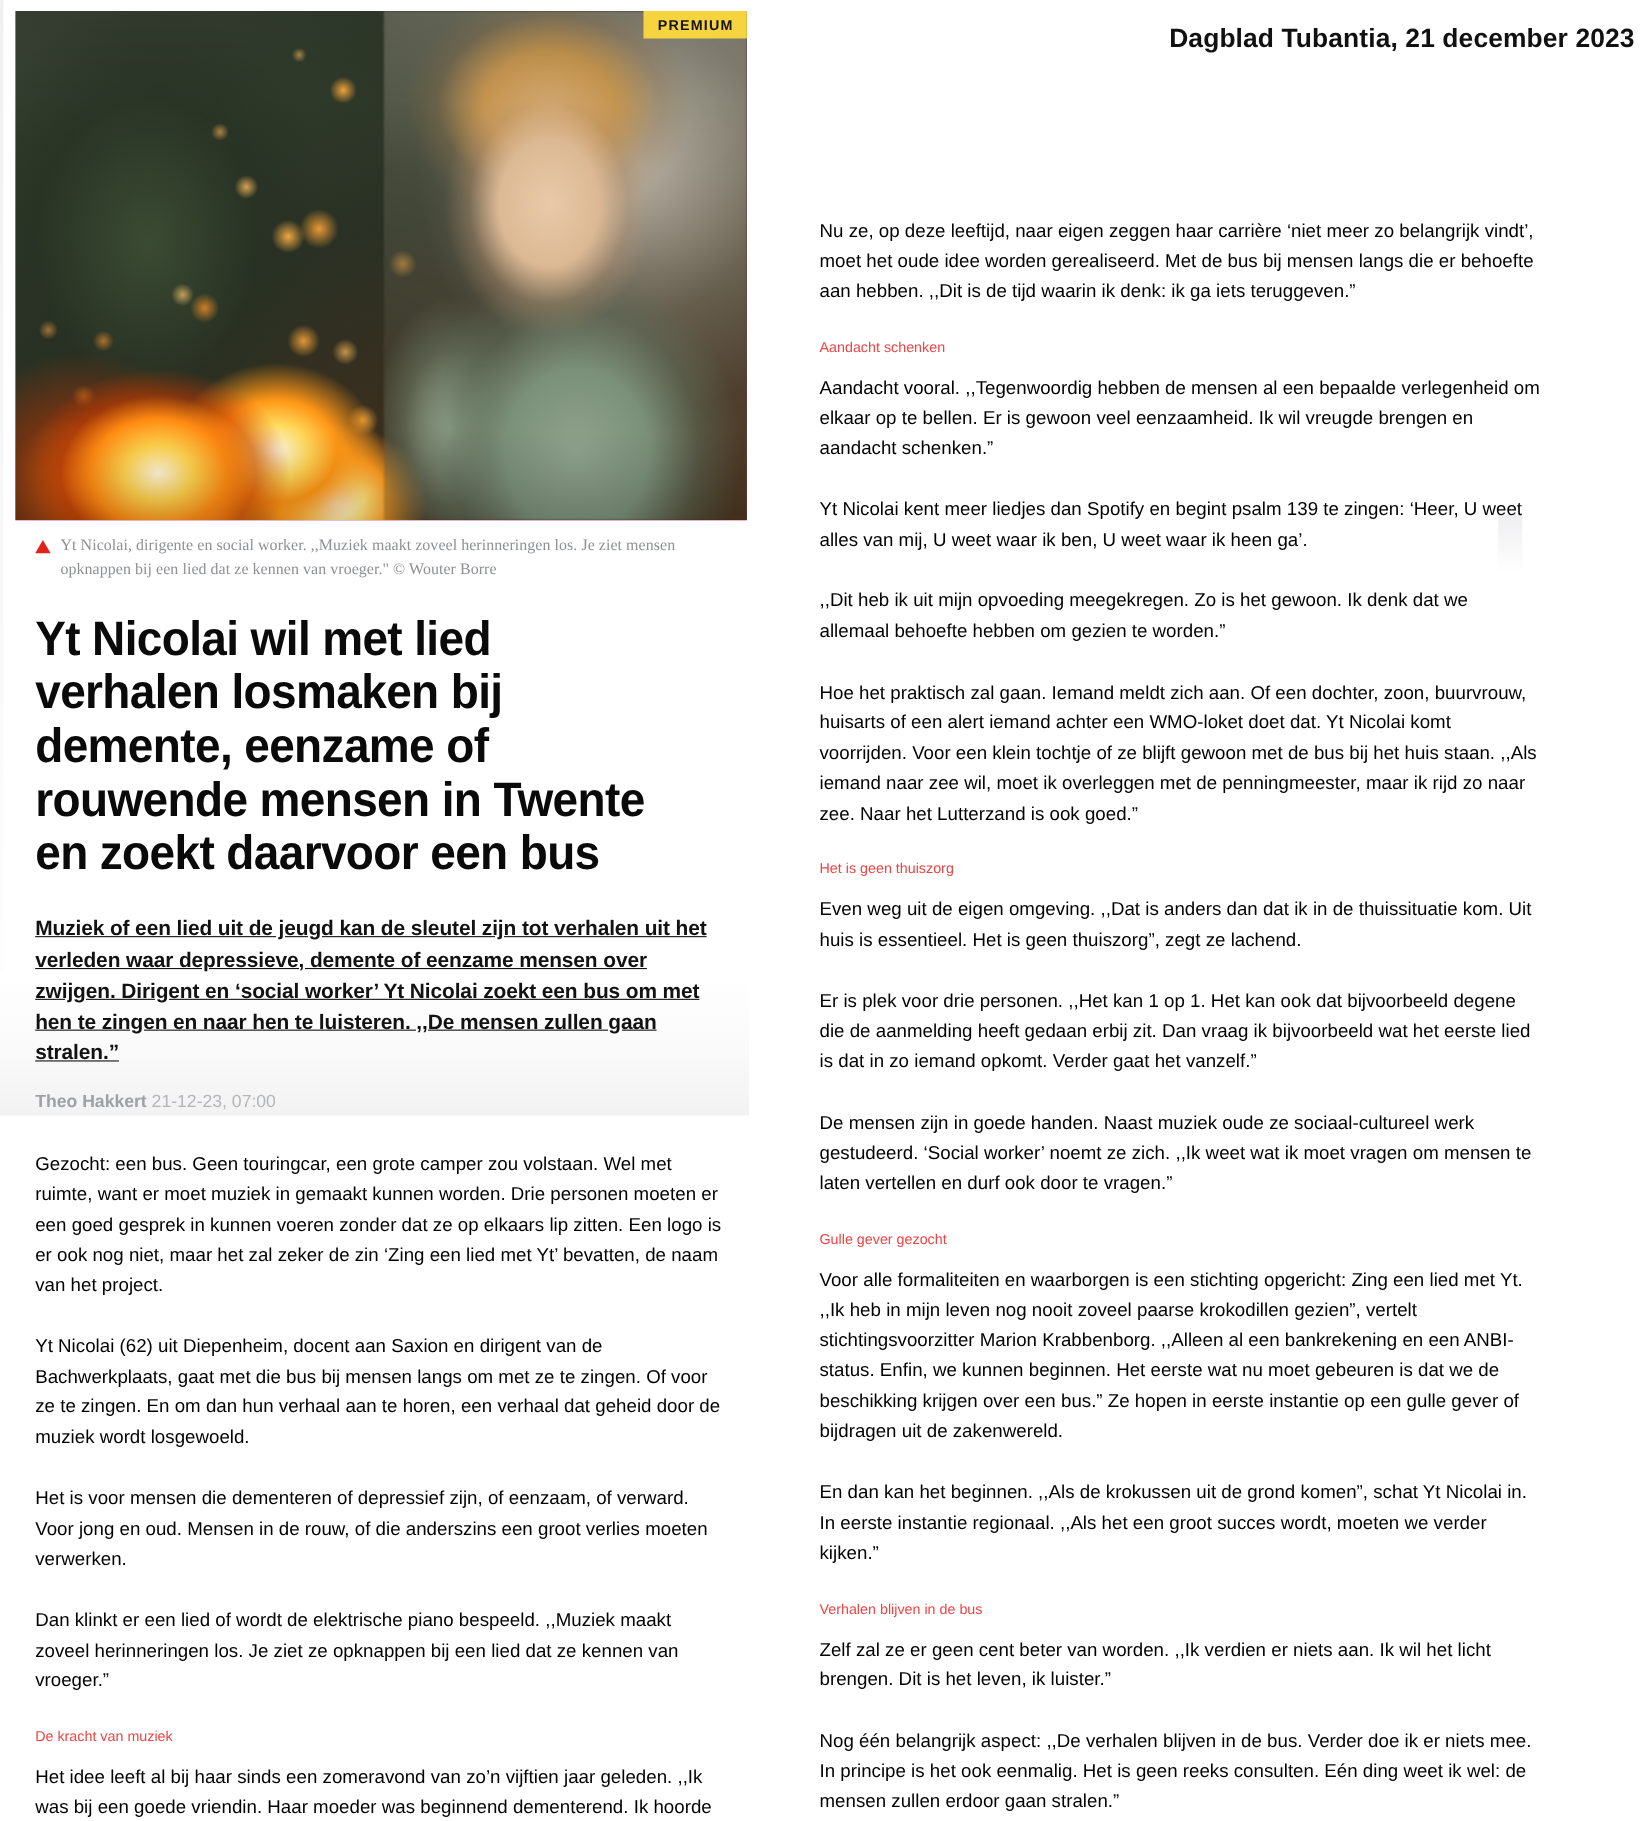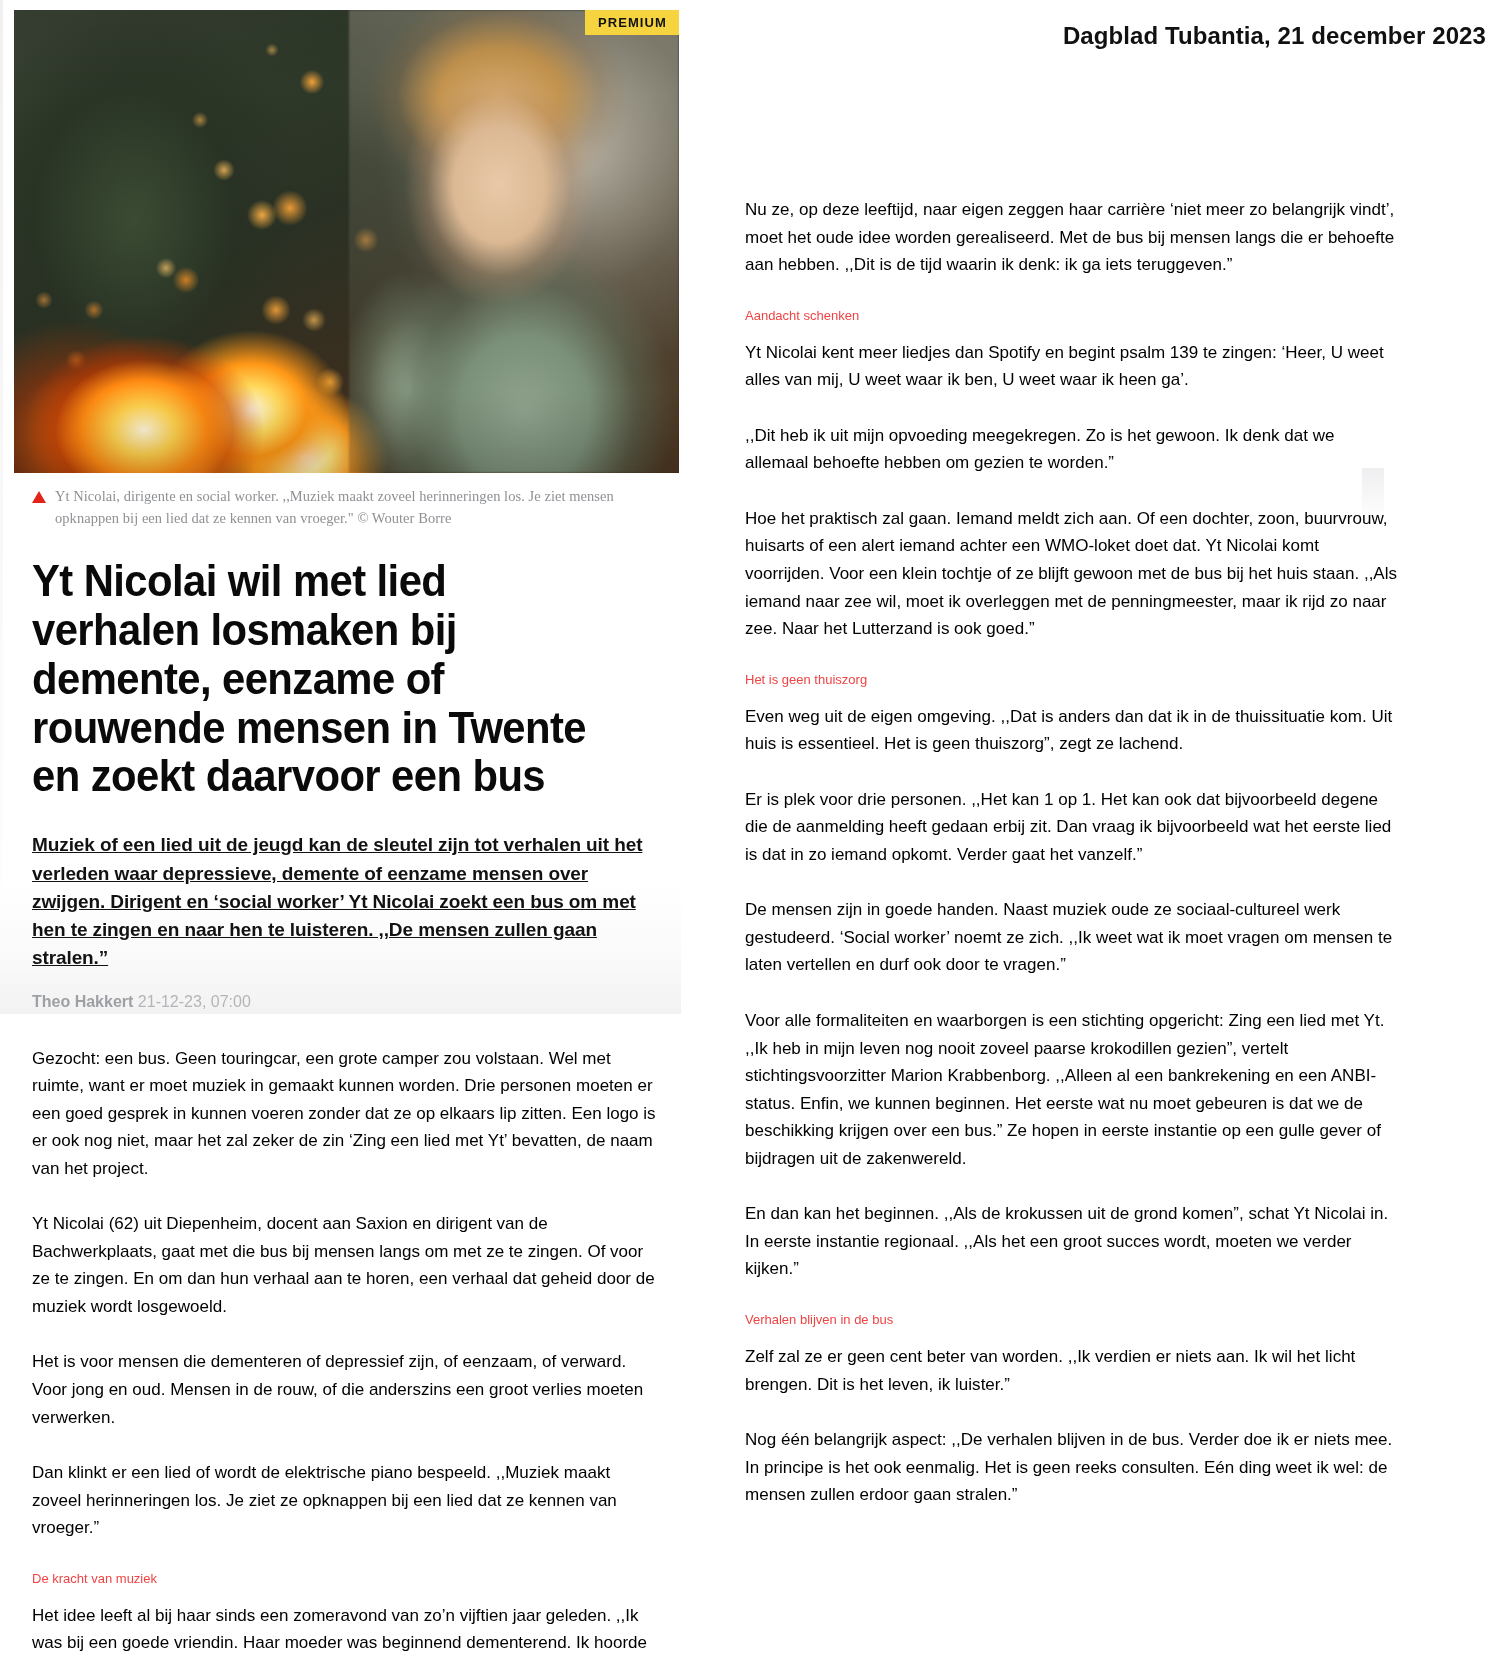--- a/index.html
+++ b/index.html
@@ -270,27 +270,29 @@
         <p class="body">Het is voor mensen die dementeren of depressief zijn, of eenzaam, of verward. Voor jong en oud. Mensen in de rouw, of die anderszins een groot verlies moeten verwerken.</p>
         <p class="body">Dan klinkt er een lied of wordt de elektrische piano bespeeld. ,,Muziek maakt zoveel herinneringen los. Je ziet ze opknappen bij een lied dat ze kennen van vroeger.”</p>
         <h3 class="subhead">De kracht van muziek</h3>
         <p class="body">Het idee leeft al bij haar sinds een zomeravond van zo’n vijftien jaar geleden. ,,Ik was bij een goede vriendin. Haar moeder was beginnend dementerend. Ik hoorde dat zij vroeger naar de kerk ging. Toen begon ik een psalm te zingen. Wat dat losmaakte! Ze heeft tot half twaalf verhalen verteld over vroeger. Verhalen die ze nooit eerder had verteld, zei mijn vriendin. Het werd een geweldige zomeravond. Dat is de kracht van muziek. De herinneringen komen boven. Als de mensen gaan praten, zijn ze daar weer.”</p>
       </div>
   </div>
 
   <div class="col-right" id="right-body">
       <p class="body">Nu ze, op deze leeftijd, naar eigen zeggen haar carrière ‘niet meer zo belangrijk vindt’, moet het oude idee worden gerealiseerd. Met de bus bij mensen langs die er behoefte aan hebben. ,,Dit is de tijd waarin ik denk: ik ga iets teruggeven.”</p>
       <h3 class="subhead">Aandacht schenken</h3>
+      <p class="body">Aandacht vooral. ,,Tegenwoordig hebben de mensen al een bepaalde verlegenheid om elkaar op te bellen. Er is gewoon veel eenzaamheid. Ik wil vreugde brengen en aandacht schenken.”</p>
       <p class="body">Yt Nicolai kent meer liedjes dan Spotify en begint psalm 139 te zingen: ‘Heer, U weet alles van mij, U weet waar ik ben, U weet waar ik heen ga’.</p>
       <p class="body">,,Dit heb ik uit mijn opvoeding meegekregen. Zo is het gewoon. Ik denk dat we allemaal behoefte hebben om gezien te worden.”</p>
       <p class="body">Hoe het praktisch zal gaan. Iemand meldt zich aan. Of een dochter, zoon, buurvrouw, huisarts of een alert iemand achter een WMO-loket doet dat. Yt Nicolai komt voorrijden. Voor een klein tochtje of ze blijft gewoon met de bus bij het huis staan. ,,Als iemand naar zee wil, moet ik overleggen met de penningmeester, maar ik rijd zo naar zee. Naar het Lutterzand is ook goed.”</p>
       <h3 class="subhead">Het is geen thuiszorg</h3>
       <p class="body">Even weg uit de eigen omgeving. ,,Dat is anders dan dat ik in de thuissituatie kom. Uit huis is essentieel. Het is geen thuiszorg”, zegt ze lachend.</p>
       <p class="body">Er is plek voor drie personen. ,,Het kan 1 op 1. Het kan ook dat bijvoorbeeld degene die de aanmelding heeft gedaan erbij zit. Dan vraag ik bijvoorbeeld wat het eerste lied is dat in zo iemand opkomt. Verder gaat het vanzelf.”</p>
       <p class="body">De mensen zijn in goede handen. Naast muziek oude ze sociaal-cultureel werk gestudeerd. ‘Social worker’ noemt ze zich. ,,Ik weet wat ik moet vragen om mensen te laten vertellen en durf ook door te vragen.”</p>
+      <h3 class="subhead">Gulle gever gezocht</h3>
       <p class="body">Voor alle formaliteiten en waarborgen is een stichting opgericht: Zing een lied met Yt. ,,Ik heb in mijn leven nog nooit zoveel paarse krokodillen gezien”, vertelt stichtingsvoorzitter Marion Krabbenborg. ,,Alleen al een bankrekening en een ANBI-status. Enfin, we kunnen beginnen. Het eerste wat nu moet gebeuren is dat we de beschikking krijgen over een bus.” Ze hopen in eerste instantie op een gulle gever of bijdragen uit de zakenwereld.</p>
       <p class="body">En dan kan het beginnen. ,,Als de krokussen uit de grond komen”, schat Yt Nicolai in. In eerste instantie regionaal. ,,Als het een groot succes wordt, moeten we verder kijken.”</p>
       <h3 class="subhead">Verhalen blijven in de bus</h3>
       <p class="body">Zelf zal ze er geen cent beter van worden. ,,Ik verdien er niets aan. Ik wil het licht brengen. Dit is het leven, ik luister.”</p>
       <p class="body">Nog één belangrijk aspect: ,,De verhalen blijven in de bus. Verder doe ik er niets mee. In principe is het ook eenmalig. Het is geen reeks consulten. Eén ding weet ik wel: de mensen zullen erdoor gaan stralen.”</p>
     </div>
 
 </div>
 
 </body></html>

